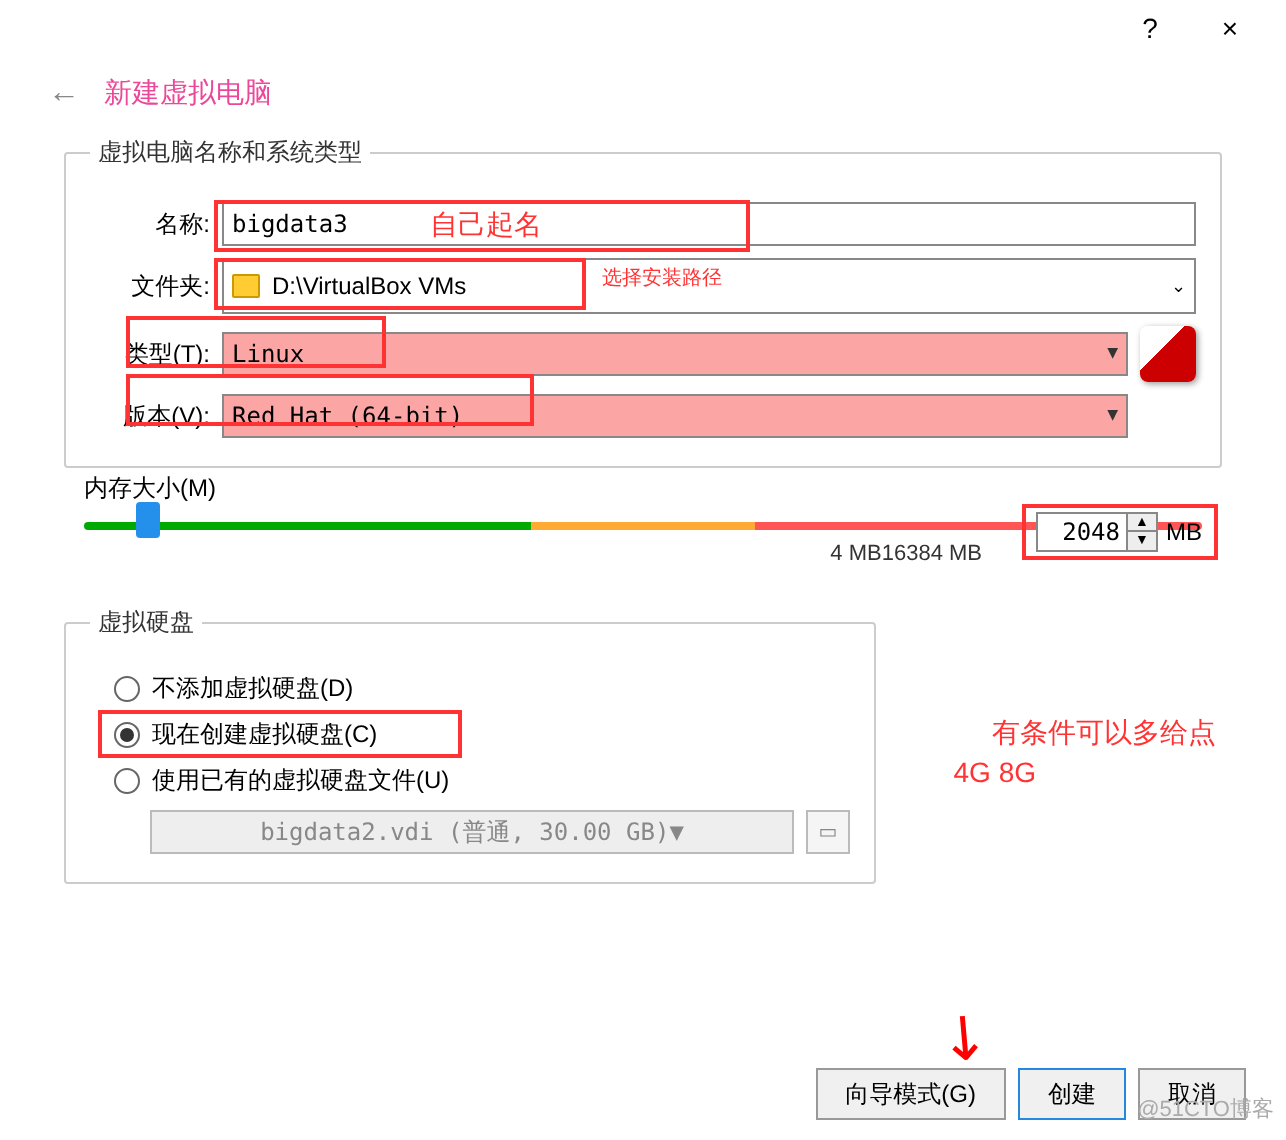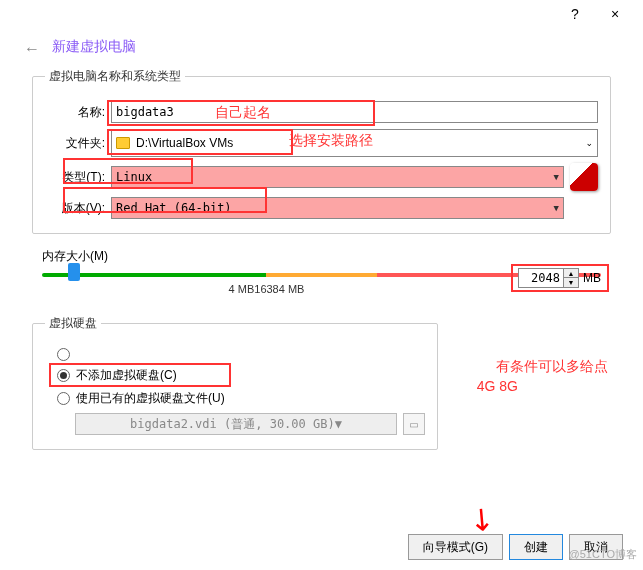--- a/index.html
+++ b/index.html
@@ -1,40 +1,40 @@
 <!DOCTYPE html>
 <html><head>
 <meta charset="utf-8">
 <style>
 *{box-sizing:border-box;margin:0;padding:0}
 body{font-family:"Microsoft YaHei","Segoe UI",Tahoma,sans-serif;font-size:12px;background:#fff;width:643px;height:570px;position:relative;overflow:hidden}
 .titlebar{height:30px;display:flex;justify-content:flex-end;align-items:center;padding-right:8px}
 .titlebar span{width:40px;height:28px;text-align:center;line-height:26px;font-size:14px}
 .dlg-header{display:flex;align-items:center;padding:8px 24px 12px 24px}
 .back-arrow{font-size:16px;color:#888;margin-right:12px}
-.dlg-title{font-size:14px;color:#8b5cf6}
+.dlg-title{font-size:14px;color:#ec4899}
 .content{padding:0 32px 0 32px}
 fieldset{border:1px solid #ccc;border-radius:2px;padding:10px 12px 14px 12px;margin-top:0;position:relative}
 legend{font-size:12px;padding:0 4px;color:#333}
 .row{display:flex;align-items:center;margin-top:6px}
 .row label{width:60px;text-align:right;margin-right:6px}
 .txtfield{flex:1;height:22px;border:1px solid #888;padding:0 4px;line-height:20px;font-family:monospace;font-size:12px;background:#fff}
 .select{flex:1;height:22px;border:1px solid #888;background:#fca5a5;padding:0 4px;line-height:20px;display:flex;align-items:center;justify-content:space-between;font-family:monospace;font-size:12px}
 .select .arrow{font-size:9px;color:#333}
 .folder-select{flex:1;height:24px;border:1px solid #888;display:flex;align-items:center;padding:13px 4px;line-height:22px}
 .folder-icon{width:14px;height:12px;background:#ffcc33;border:1px solid #cc9900;border-radius:1px;display:inline-block;margin-right:6px}
 .redbox{border:2px solid #ff3333;position:absolute}
 .annot{color:#ff3333;position:absolute}
 .os-ico{width:28px;height:28px;background:linear-gradient(135deg,#fff 40%,#cc0000 40%);border-radius:4px;margin-left:6px;display:inline-block;box-shadow:1px 1px 3px rgba(0,0,0,.4)}
-.mem-group{margin-top:14px}
+.mem-group{margin-top:2px}
 .mem-label{margin:0 0 8px 10px;font-size:12px}
 .slider-area{margin:6px 10px 0 10px;position:relative}
 .slider-track{height:4px;background:linear-gradient(to right,#00aa00 0%,#00aa00 40%,#ffaa33 40%,#ffaa33 60%,#ff5555 60%,#ff5555 100%);border-radius:2px;position:relative}
 .slider-thumb{position:absolute;top:-10px;left:26px;width:12px;height:18px;background:#2590ec;border-radius:2px}
-.slider-minmax{display:flex;justify-content:center;margin-top:6px;font-size:11px;color:#333}
+.slider-minmax{display:flex;justify-content:flex-end;margin-top:6px;font-size:11px;color:#333}
 .spin{display:flex;align-items:center;position:absolute;right:10px;top:20px}
 .spin input{width:46px;height:20px;border:1px solid #888;text-align:right;padding-right:3px;font-family:monospace;font-size:12px}
 .spin-btns{display:flex;flex-direction:column;border:1px solid #888;border-left:none}
 .spin-btns span{width:14px;height:9px;font-size:7px;text-align:center;line-height:9px;background:#eee;border-bottom:1px solid #888}
 .spin-btns span:last-child{border-bottom:none}
 .spin-unit{margin-left:4px}
 .radio-row{display:flex;align-items:center;margin:6px 0 6px 12px}
 .radio{width:13px;height:13px;border:1px solid #666;border-radius:50%;margin-right:6px;display:inline-flex;align-items:center;justify-content:center}
 .radio.sel::after{content:"";width:7px;height:7px;background:#333;border-radius:50%}
 .disk-select{display:flex;align-items:center;margin:4px 0 0 30px}
@@ -91,21 +91,21 @@
       <label>版本(V):</label>
       <div class="select" style="margin-right:34px">
         <span>Red Hat (64-bit)</span>
         <span class="arrow">▼</span>
       </div>
     </div>
 
     <div class="redbox" style="top:15px;left:74px;width:268px;height:26px"></div>
     <div class="annot" style="top:19px;left:182px;font-size:14px">自己起名</div>
     <div class="redbox" style="top:44px;left:74px;width:186px;height:26px"></div>
-    <div class="annot" style="top:47px;left:256px;font-size:14px">选择安装路径</div>
+    <div class="annot" style="top:47px;left:268px;font-size:10px">选择安装路径</div>
     <div class="redbox" style="top:73px;left:30px;width:130px;height:26px"></div>
     <div class="redbox" style="top:102px;left:30px;width:204px;height:26px"></div>
   </fieldset>
 
   <div class="mem-group" style="position:relative">
     <div class="mem-label">内存大小(M)</div>
     <div class="slider-area">
       <div class="slider-track">
         <div class="slider-thumb"></div>
       </div>
@@ -126,24 +126,25 @@
   </div>
 
   <div class="annot" style="position:absolute;top:358px;right:35px;font-size:14px">有条件可以多给点</div>
   <div class="annot" style="position:absolute;top:378px;right:125px;font-size:14px">4G 8G</div>
 
   <fieldset style="margin-top:20px;width:406px">
     <legend>虚拟硬盘</legend>
 
     <div class="radio-row">
       <span class="radio"></span>
+      <span>不添加虚拟硬盘(D)</span>
     </div>
     <div class="radio-row" style="position:relative">
       <span class="radio sel"></span>
-      <span>不添加虚拟硬盘(C)</span>
+      <span>现在创建虚拟硬盘(C)</span>
       <div class="redbox" style="top:-4px;left:-8px;width:182px;height:24px"></div>
     </div>
     <div class="radio-row">
       <span class="radio"></span>
       <span>使用已有的虚拟硬盘文件(U)</span>
     </div>
     <div class="disk-select">
       <div class="sel-box">
         <span>bigdata2.vdi (普通, 30.00 GB)</span>
         <span class="arrow">▼</span>

